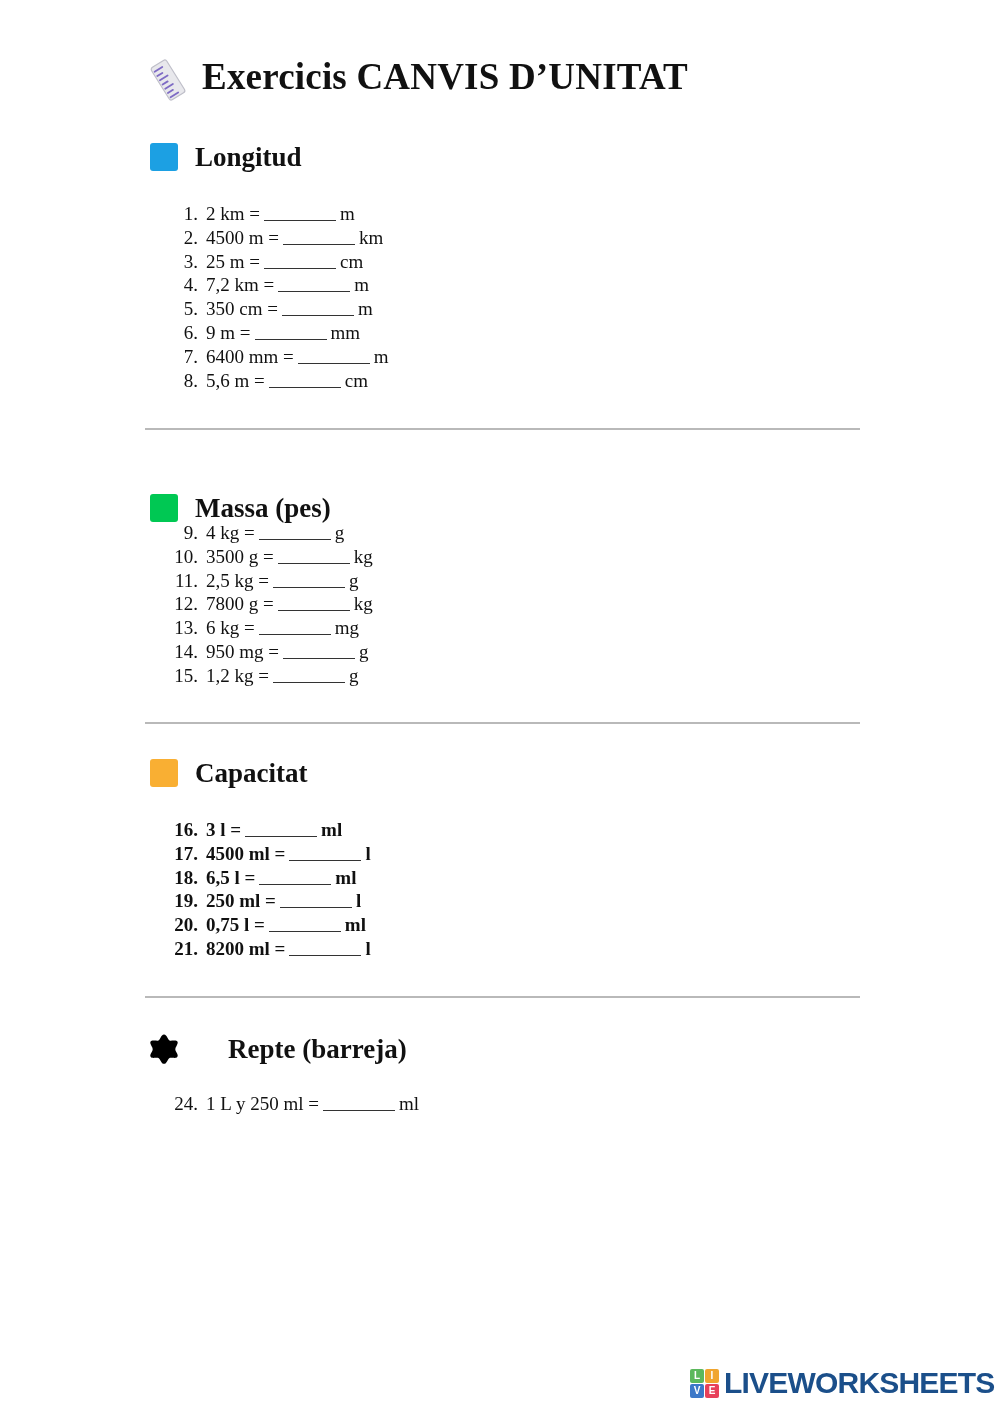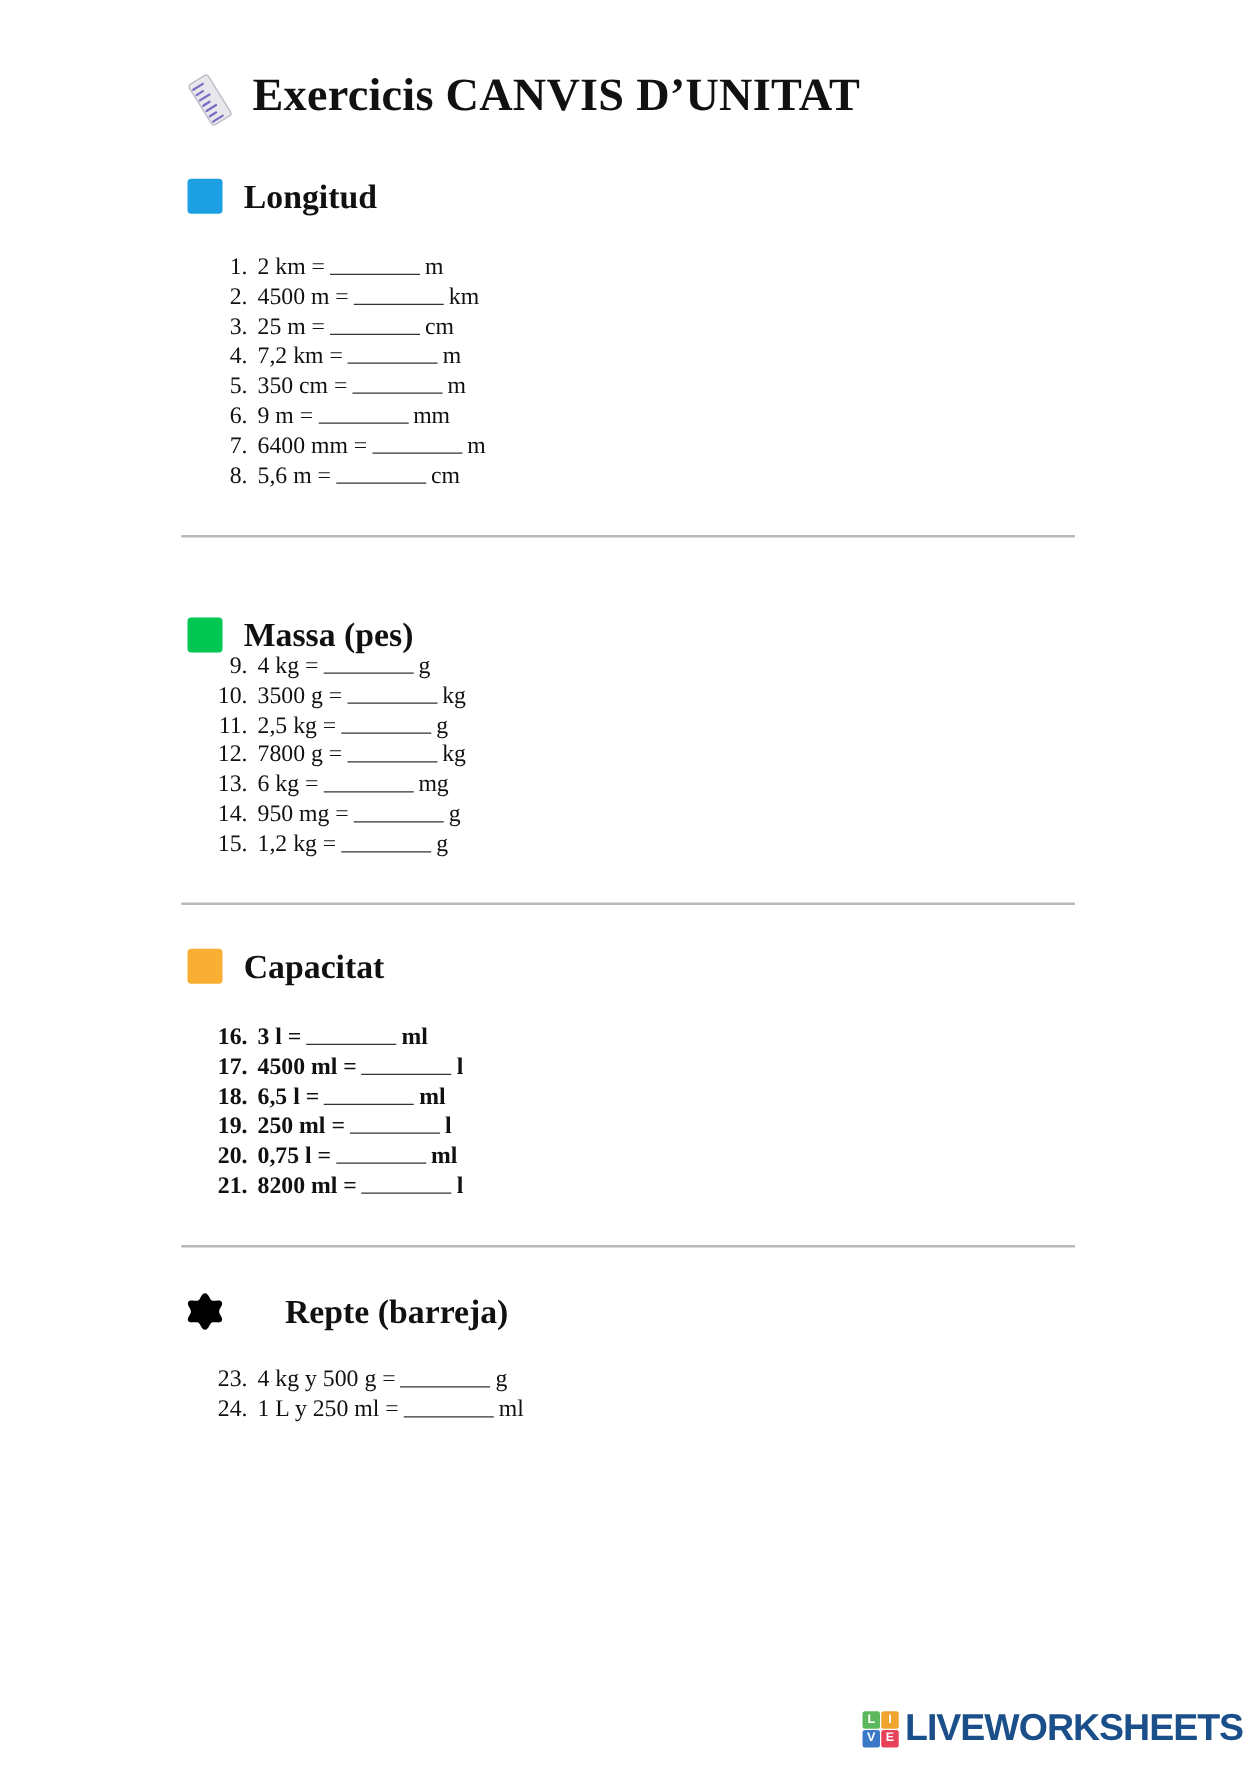--- a/index.html
+++ b/index.html
@@ -283,24 +283,20 @@
 <div class="section-head" style="left:148px; top:1033px;gap:48px;">
   <span class="star-icon">
     <svg viewBox="0 0 32 32" width="32" height="32" aria-hidden="true">
       <path d="M16 1.6c1.5 0 2.6 1.4 3.6 3.4.6 1.2 1.1 2 1.9 2.4.8.4 1.8.3 3.2.2 2.2-.2 3.9-.3 4.7 1 .8 1.3 0 2.8-1 4.6-.7 1.2-1.1 2.1-1.1 3s.4 1.8 1.1 3c1 1.8 1.8 3.3 1 4.6-.8 1.3-2.5 1.2-4.7 1-1.4-.1-2.4-.2-3.2.2-.8.4-1.3 1.2-1.9 2.4-1 2-2.1 3.4-3.6 3.4s-2.6-1.4-3.6-3.4c-.6-1.2-1.1-2-1.9-2.4-.8-.4-1.8-.3-3.2-.2-2.2.2-3.9.3-4.7-1-.8-1.3 0-2.8 1-4.6.7-1.2 1.1-2.1 1.1-3s-.4-1.8-1.1-3c-1-1.8-1.8-3.3-1-4.6.8-1.3 2.5-1.2 4.7-1 1.4.1 2.4.2 3.2-.2.8-.4 1.3-1.2 1.9-2.4 1-2 2.1-3.4 3.6-3.4z" fill="#000000"></path>
     </svg>
   </span>
   <span class="head-label">Repte (barreja)</span>
 </div>
 <ul class="ex-list" id="list-repte" style="left:168px; top:1092px;">
     <li class="ex-item">
-      <span class="ex-num">23.</span>
-      <span class="ex-body"><span>4 kg y 500 g =</span><span class="blank"></span><span>g</span></span>
-    </li>
-    <li class="ex-item">
       <span class="ex-num">24.</span>
       <span class="ex-body"><span>1 L y 250 ml =</span><span class="blank"></span><span>ml</span></span>
     </li>
   </ul>
 
 <div class="lw-logo">
   <span class="lw-tiles" id="lw-tiles">
       <span class="lw-tile" style="background: rgb(92, 184, 92);">L</span>
       <span class="lw-tile" style="background: rgb(240, 165, 46);">I</span>
       <span class="lw-tile" style="background: rgb(60, 120, 200);">V</span>

